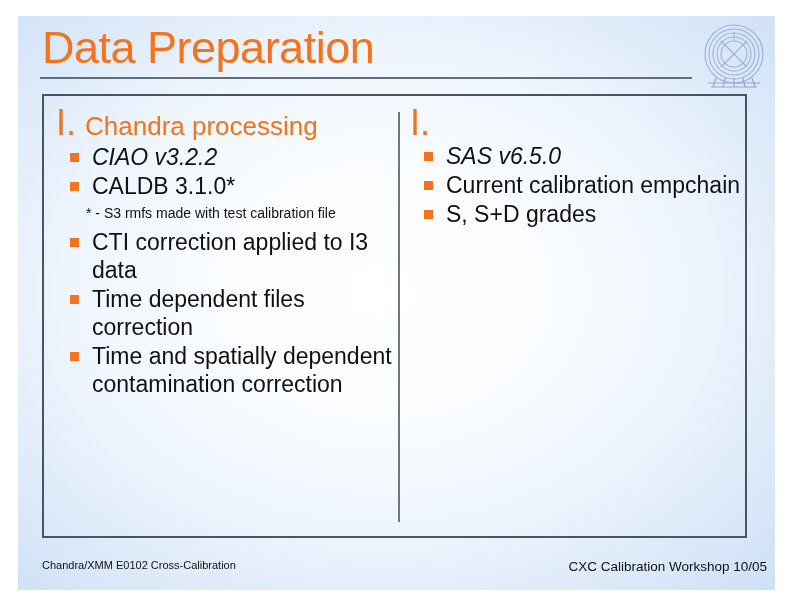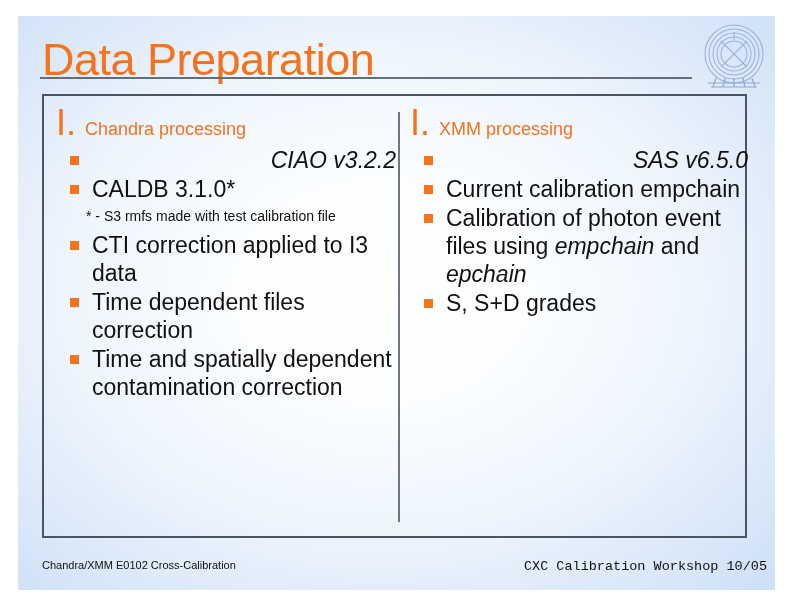--- a/index.html
+++ b/index.html
@@ -27,21 +27,21 @@
         #fbfdff 28%,
         #eef5fd 58%,
         #dce9f9 82%,
         #cfe1f6 100%);
   }
 
   
   #title-block {
     position: absolute;
     left: 24px;
-    top: 18px;
+    top: 6px;
     width: 660px;
   }
   #page-title {
     font-size: 45px;
     line-height: 52px;
     color: #f4731c;
     letter-spacing: -0.5px;
     white-space: nowrap;
   }
   #title-rule {
@@ -96,21 +96,21 @@
     margin-bottom: 2px;
     white-space: nowrap;
   }
   .numeral {
     font-size: 36px;
     line-height: 34px;
     color: #f4731c;
     margin-right: 9px;
   }
   .heading-text {
-    font-size: 18px;
+    font-size: 26px;
     line-height: 30px;
     color: #f4731c;
   }
 
   
   ul.bullets {
     list-style: none;
     margin: 0;
     padding: 0;
   }
@@ -123,21 +123,21 @@
     margin-bottom: 1px;
   }
   ul.bullets > li .marker {
     position: absolute;
     left: 14px;
     top: 10px;
     width: 9px;
     height: 9px;
     background: #f4731c;
   }
-  li.italic { font-style: italic; text-align: right; }
+  li.italic { font-style: italic; }
   .ital { font-style: italic; }
 
   
   .footnote {
     font-size: 14px;
     line-height: 19px;
     color: #111111;
     margin: 4px 0 5px 30px;
     width: 280px;
   }
@@ -149,21 +149,20 @@
     top: 543px;
     font-size: 11px;
     color: #111111;
   }
   #footer-right {
     position: absolute;
     right: 8px;
     top: 543px;
     font-size: 13.5px;
     color: #111111;
-    font-family: Liberation Mono, monospace;
   }
 </style>
 </head>
 <body>
 
 <div id="slide">
 
   <div id="title-block">
     <div id="page-title">Data Preparation</div>
   </div>
@@ -224,34 +223,32 @@
       <li>
         <span class="marker"></span>
         <span>Time and spatially dependent contamination correction</span>
       </li>
     </ul>
   </div>
 
   <div id="col-right" class="column">
     <div class="col-heading">
       <span class="numeral">I.</span>
-      <span class="heading-text">XMM processing</span>
     </div>
     <ul class="bullets">
       <li class="italic">
         <span class="marker"></span>
         <span>SAS v6.5.0</span>
       </li>
       <li>
         <span class="marker"></span>
         <span>Current calibration empchain</span>
       </li>
       <li>
         <span class="marker"></span>
-        <span><span>Calibration of photon event files using </span><span class="ital">empchain</span><span> and </span><span class="ital">epchain</span></span>
       </li>
       <li>
         <span class="marker"></span>
         <span>S, S+D grades</span>
       </li>
     </ul>
   </div>
 
   <div id="footer-left">Chandra/XMM E0102 Cross-Calibration</div>
   <div id="footer-right">CXC Calibration Workshop 10/05</div>

